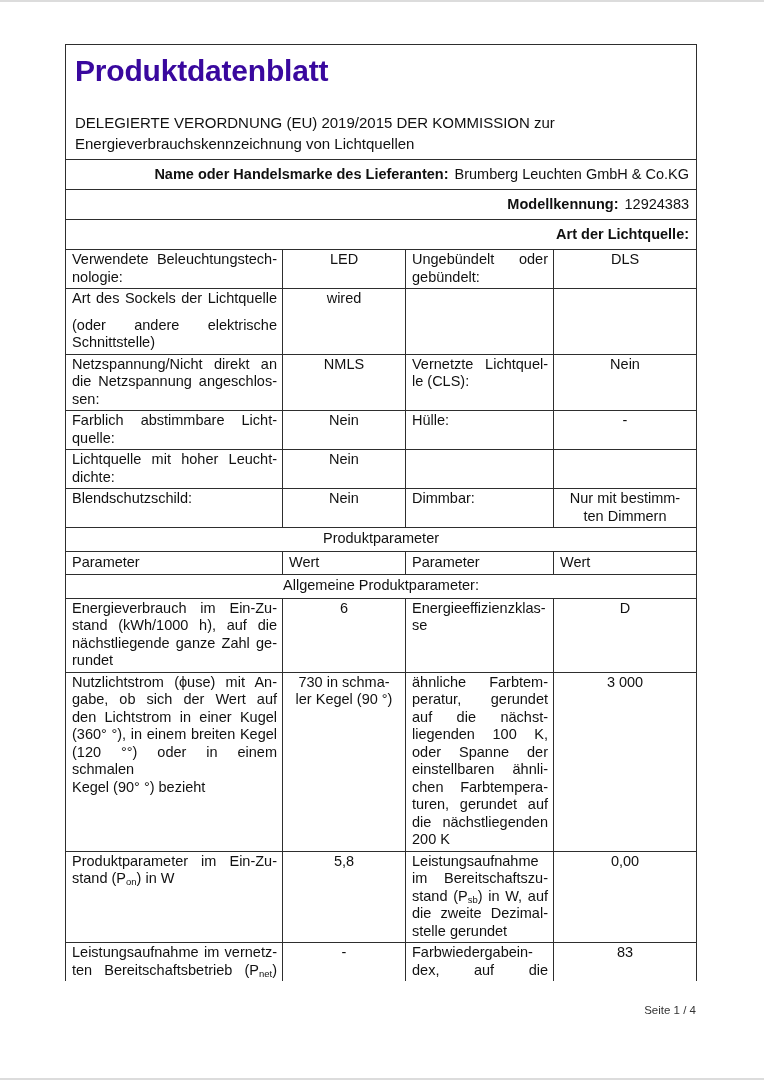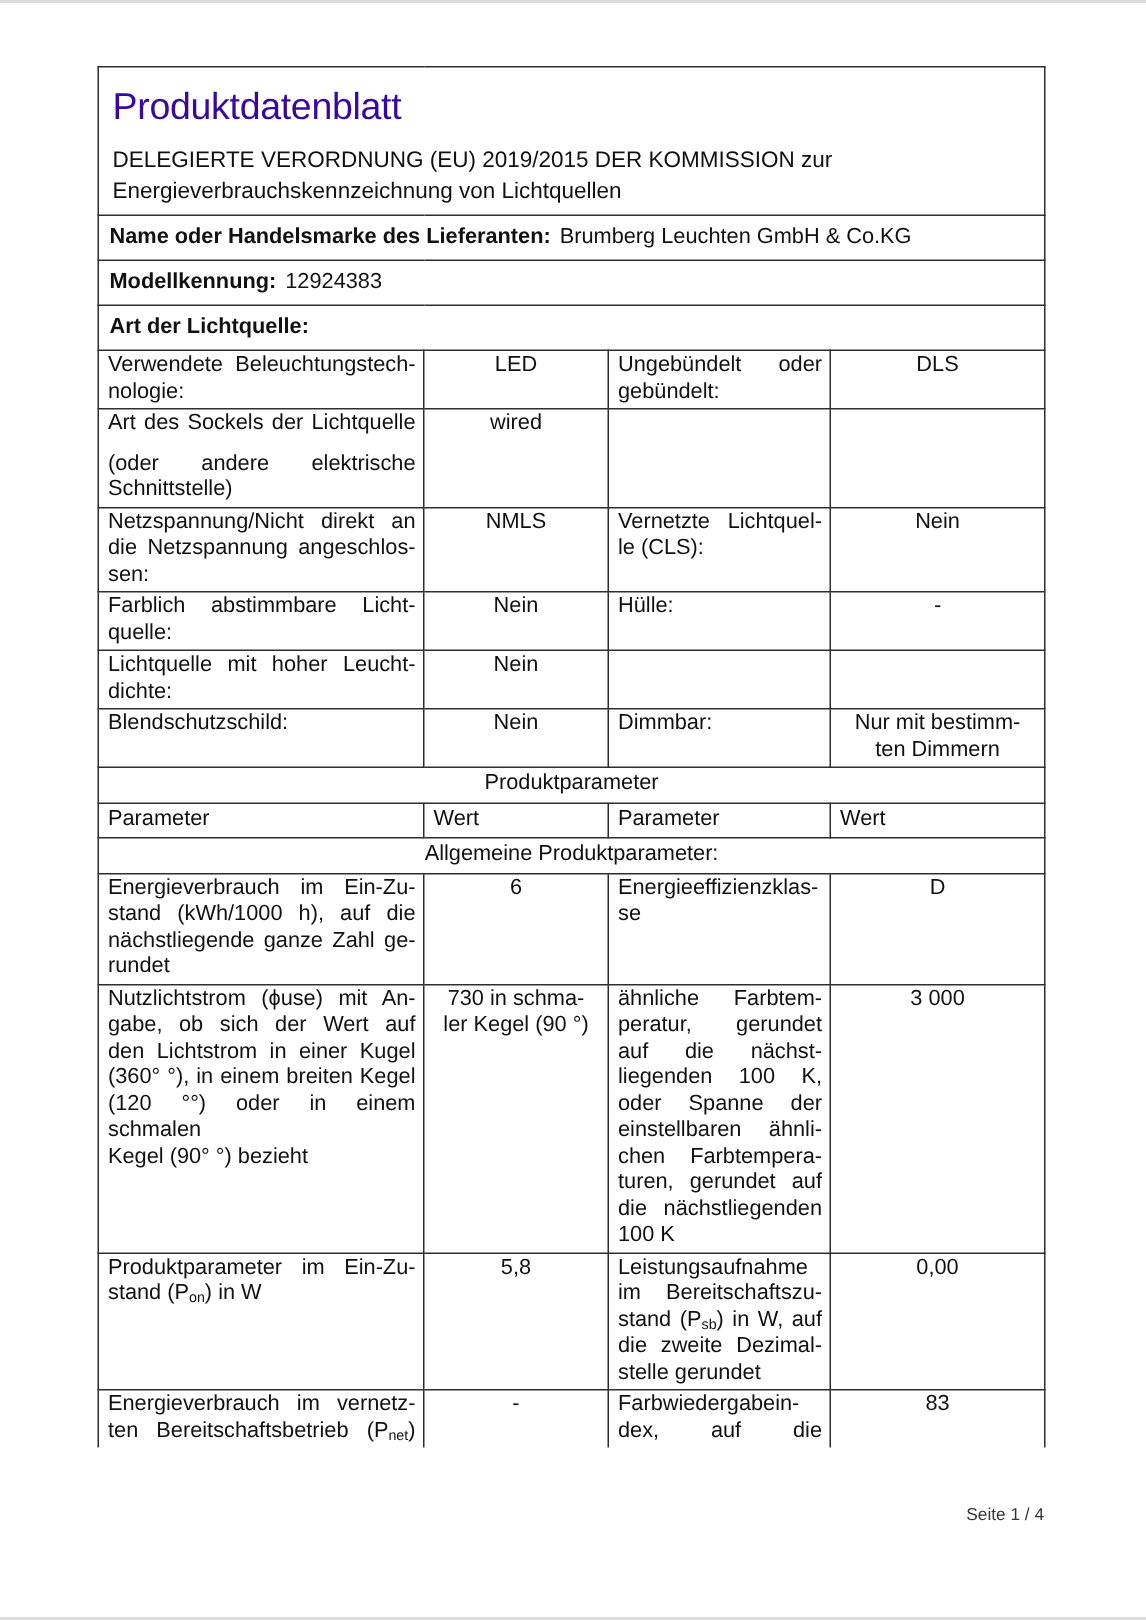--- a/index.html
+++ b/index.html
@@ -27,30 +27,30 @@
   }
   .grid td {
     border: 1.5px solid #2e2e2e;
     vertical-align: top;
     padding: 1px 5px 2px 6px;
     word-wrap: break-word;
   }
   
   td.headcell { padding: 7px 9px 5px; }
   h1.title {
-    margin: 2px 0 8px 0;
-    font-size: 25px;
+    margin: 2px 0 24px 0;
+    font-size: 30px;
     line-height: 34px;
-    font-weight: normal;
+    font-weight: bold;
     letter-spacing: -0.2px;
   }
   .reg { font-size: 15px; line-height: 21px; }
 
   
-  td.infocell { padding: 5px 7px 6px; font-size: 14.5px; line-height: 18px; }
+  td.infocell { padding: 5px 7px 6px; font-size: 14.5px; line-height: 18px; text-align: right; }
   .lbl { font-weight: bold; }
   .val { margin-left: 6px; }
 
   
   td.sec { text-align: center; font-weight: normal; padding: 2px 4px 3px; }
 
   
   td.ch { padding: 2px 5px 3px 6px; margin-top: 32px; }
 
   
@@ -211,42 +211,42 @@
     <td>
           <div class="ln">ähnliche Farbtem-</div>
           <div class="ln">peratur, gerundet</div>
           <div class="ln">auf die nächst-</div>
           <div class="ln">liegenden 100 K,</div>
           <div class="ln">oder Spanne der</div>
           <div class="ln">einstellbaren ähnli-</div>
           <div class="ln">chen Farbtempera-</div>
           <div class="ln">turen, gerundet auf</div>
           <div class="ln">die nächstliegenden</div>
-          <div class="ln">100 K</div>
+          <div class="ln">200 K</div>
         </td>
     <td class="v">3 000</td>
   </tr>
   <tr>
     <td>
           <div class="ln"><span>Produktparameter im Ein-Zu-</span></div>
           <div class="ln"><span>stand (P</span><sub>on</sub><span>) in W</span></div>
         </td>
     <td class="v">5,8</td>
     <td>
           <div class="ln"><span>Leistungsaufnahme</span></div>
           <div class="ln"><span>im Bereitschaftszu-</span></div>
           <div class="ln"><span>stand (P</span><sub>sb</sub><span>) in W, auf</span></div>
           <div class="ln"><span>die zweite Dezimal-</span></div>
           <div class="ln"><span>stelle gerundet</span></div>
         </td>
     <td class="v">0,00</td>
   </tr>
   <tr>
     <td class="cut">
-          <div class="ln"><span>Energieverbrauch im vernetz-</span></div>
+          <div class="ln"><span>Leistungsaufnahme im vernetz-</span></div>
           <div class="ln jl"><span>ten Bereitschaftsbetrieb (P</span><sub>net</sub><span>)</span></div>
         </td>
     <td class="v cut">-</td>
     <td class="cut spread">
           <div class="ln">Farbwiedergabein-</div>
           <div class="ln">dex, auf die</div>
         </td>
     <td class="v cut">83</td>
   </tr>
 </tbody>

